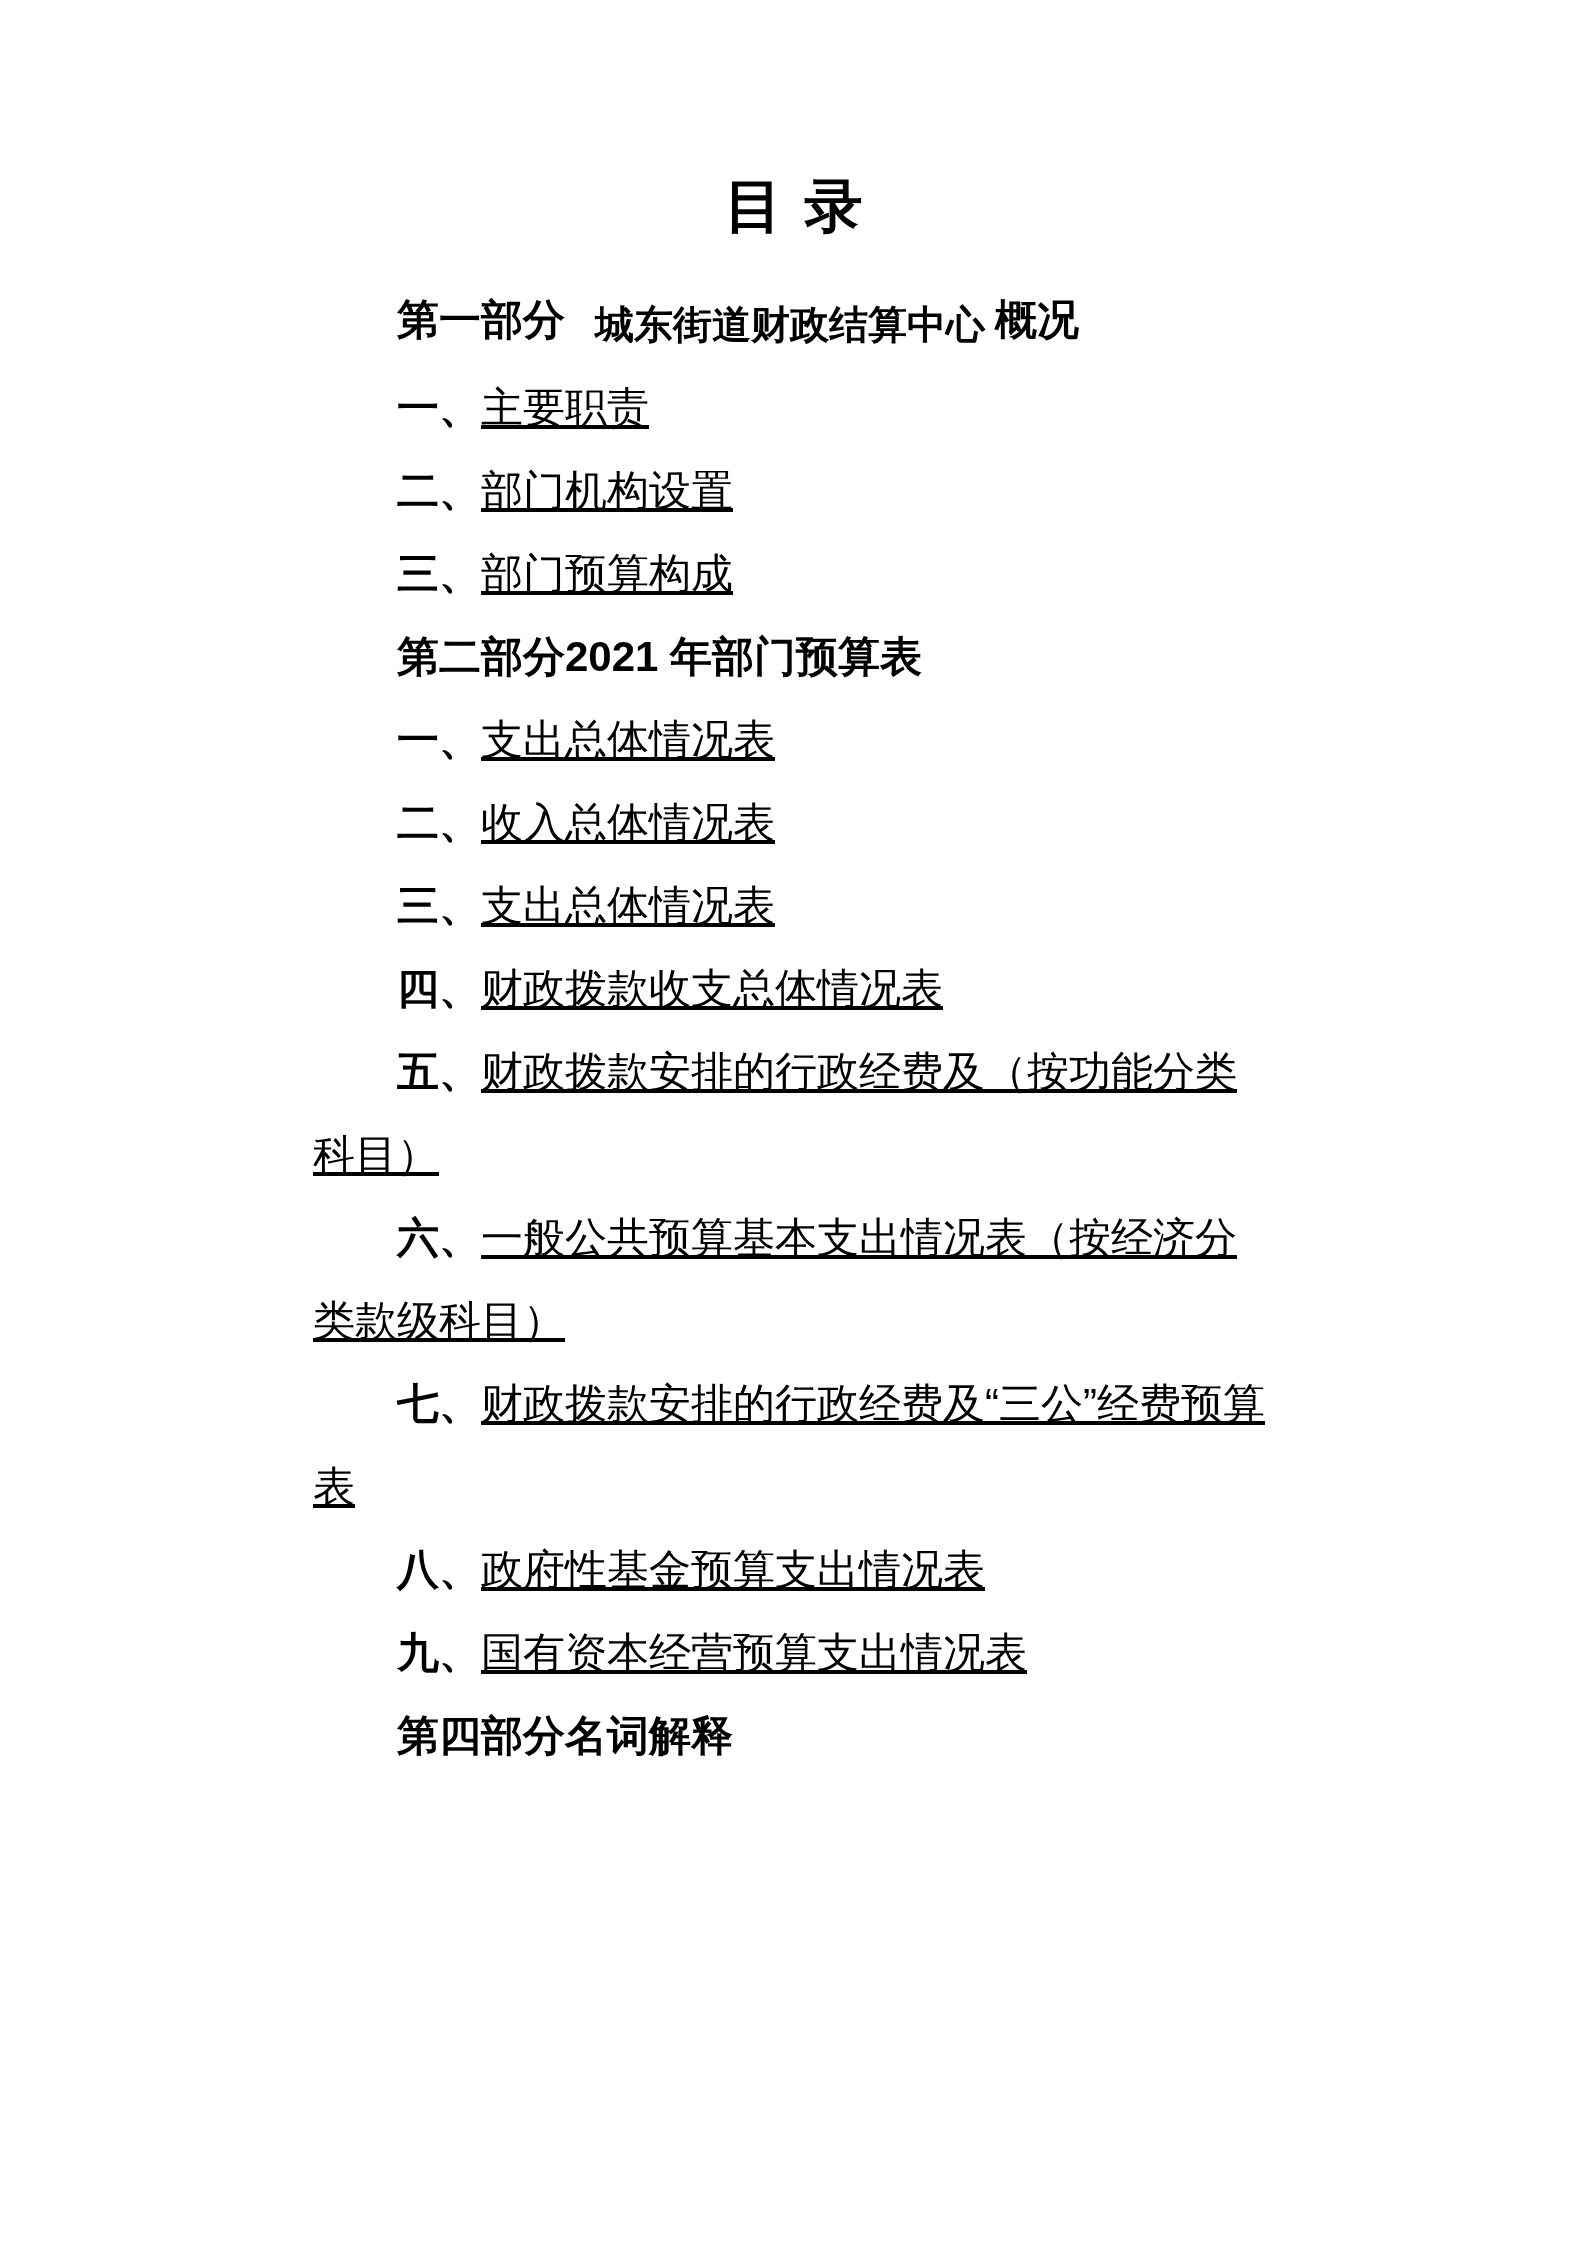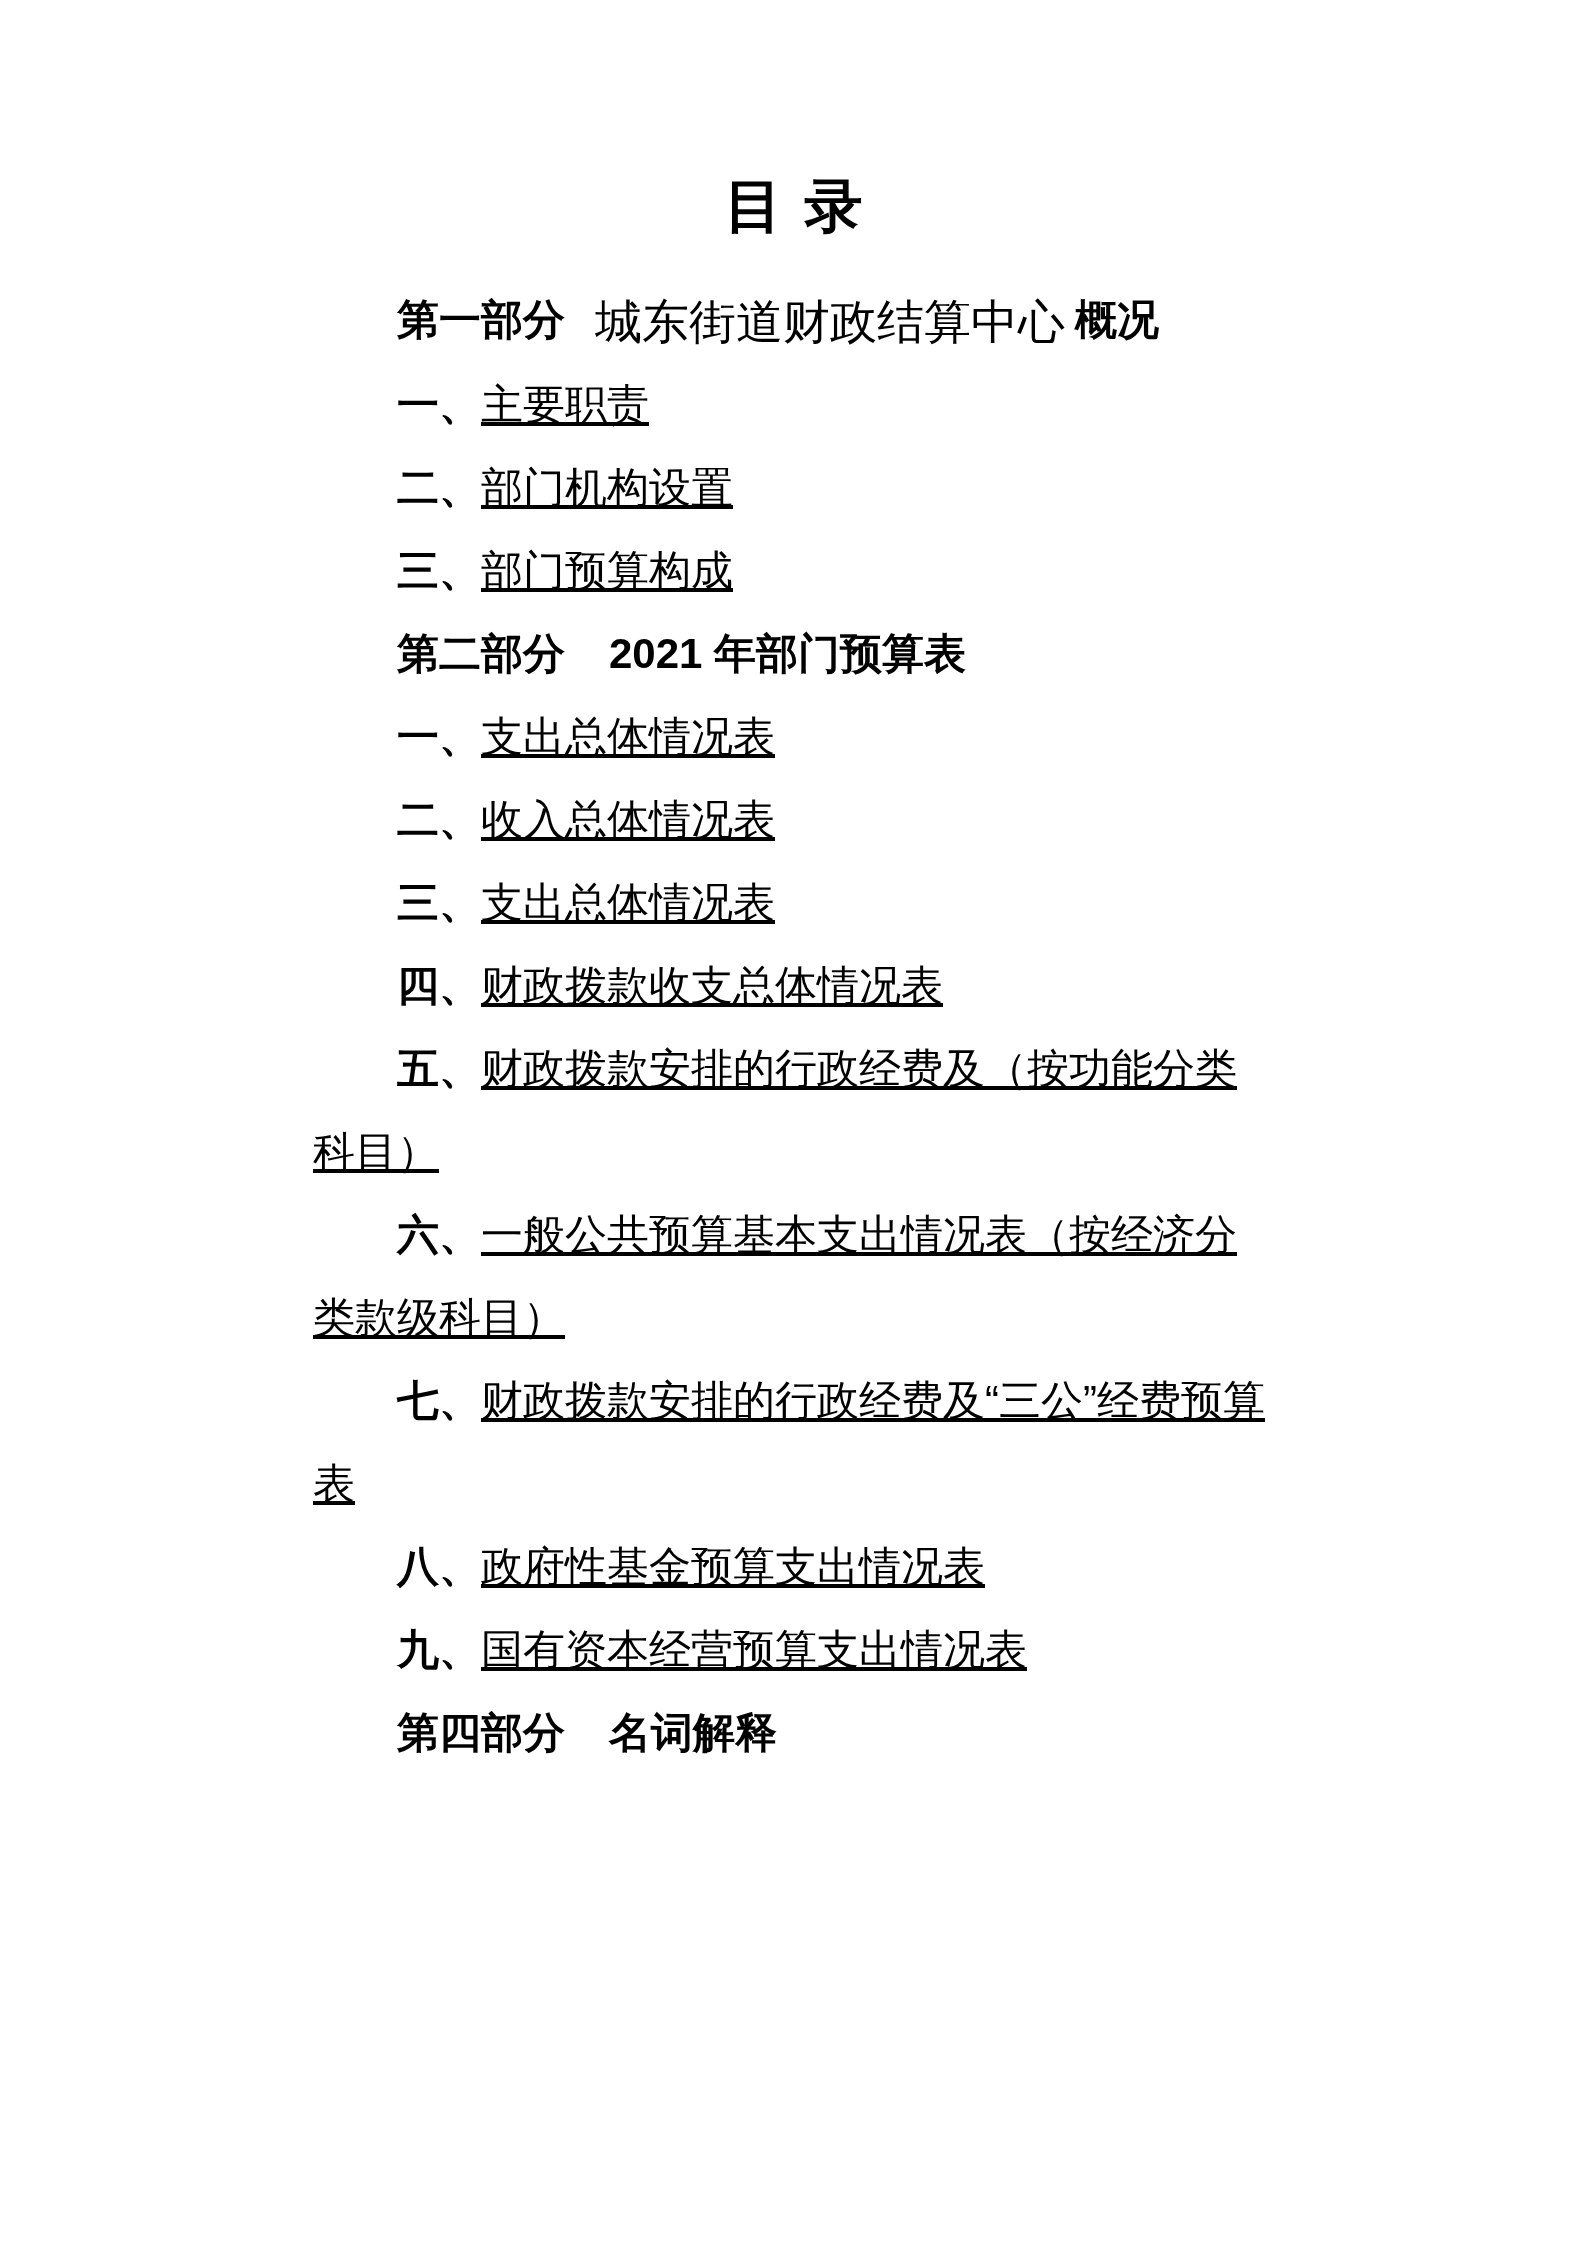--- a/index.html
+++ b/index.html
@@ -32,27 +32,27 @@
     margin: 0;
     font-size: 42px;
     line-height: 83px;
     text-indent: 84px;
     word-break: normal;
     overflow-wrap: break-word;
   }
   .part-heading { font-weight: 700; }
   .part-label { font-weight: 700; }
   .part-main-large {
-    font-size: 47px;
-    font-weight: 400;
+    font-size: 39px;
+    font-weight: 700;
     margin: 12px 10px 0 30px;
     vertical-align: -4px;
   }
   .part-suffix { font-weight: 700; }
-  .heading-title-gap { margin-left: 44px; }
+  .heading-title-gap { }
   .item-num { font-weight: 700; }
   .item-text { font-weight: 400; text-decoration: underline; }
 </style>
 </head>
 <body>
 
 <div class="page">
 
   <h1 class="doc-title">目 录</h1>
 

